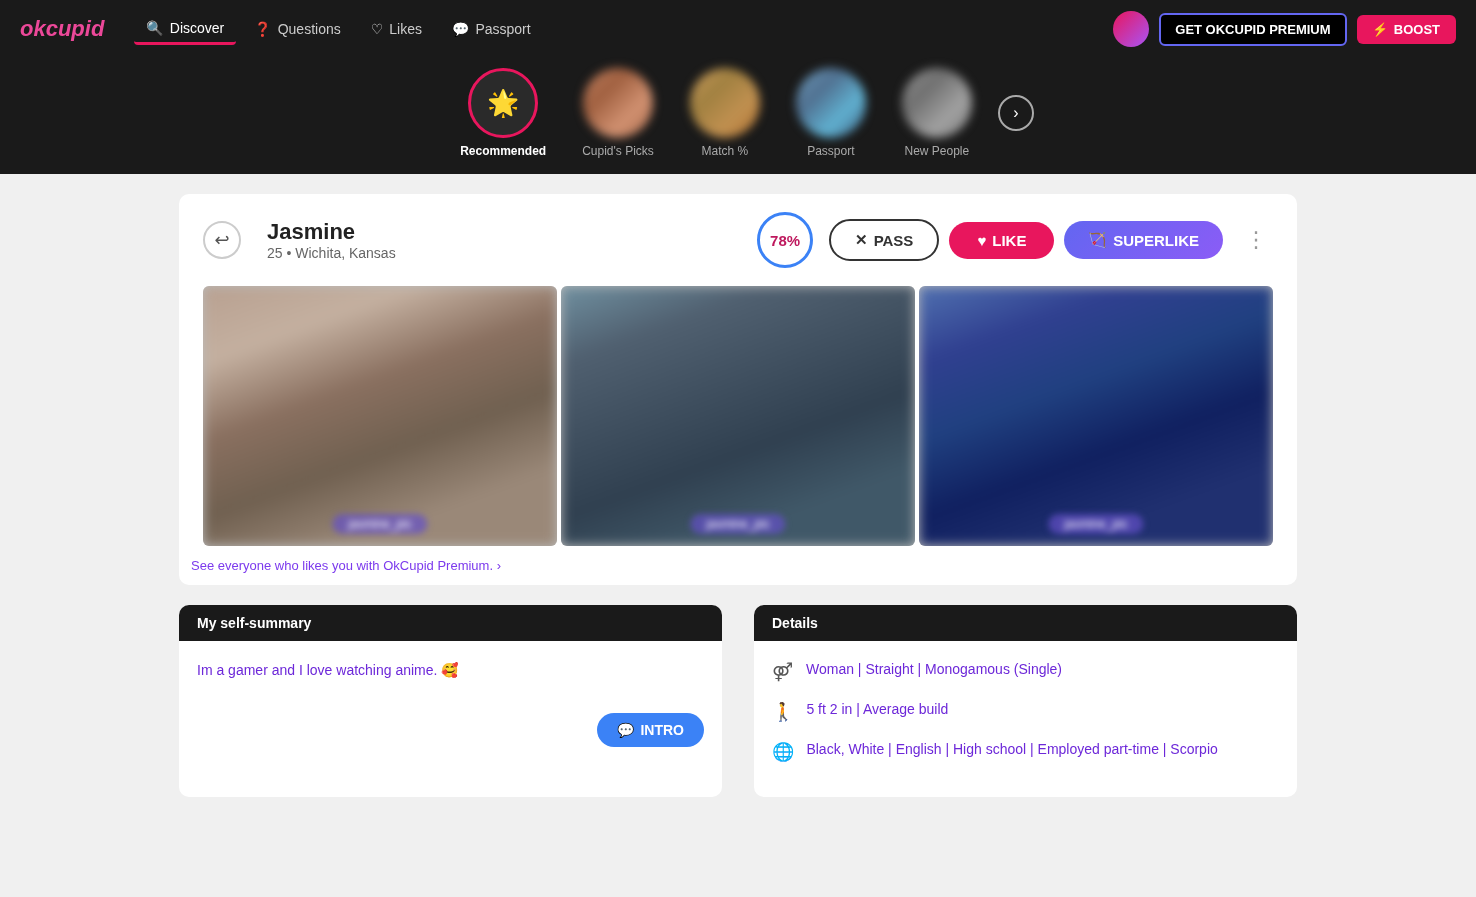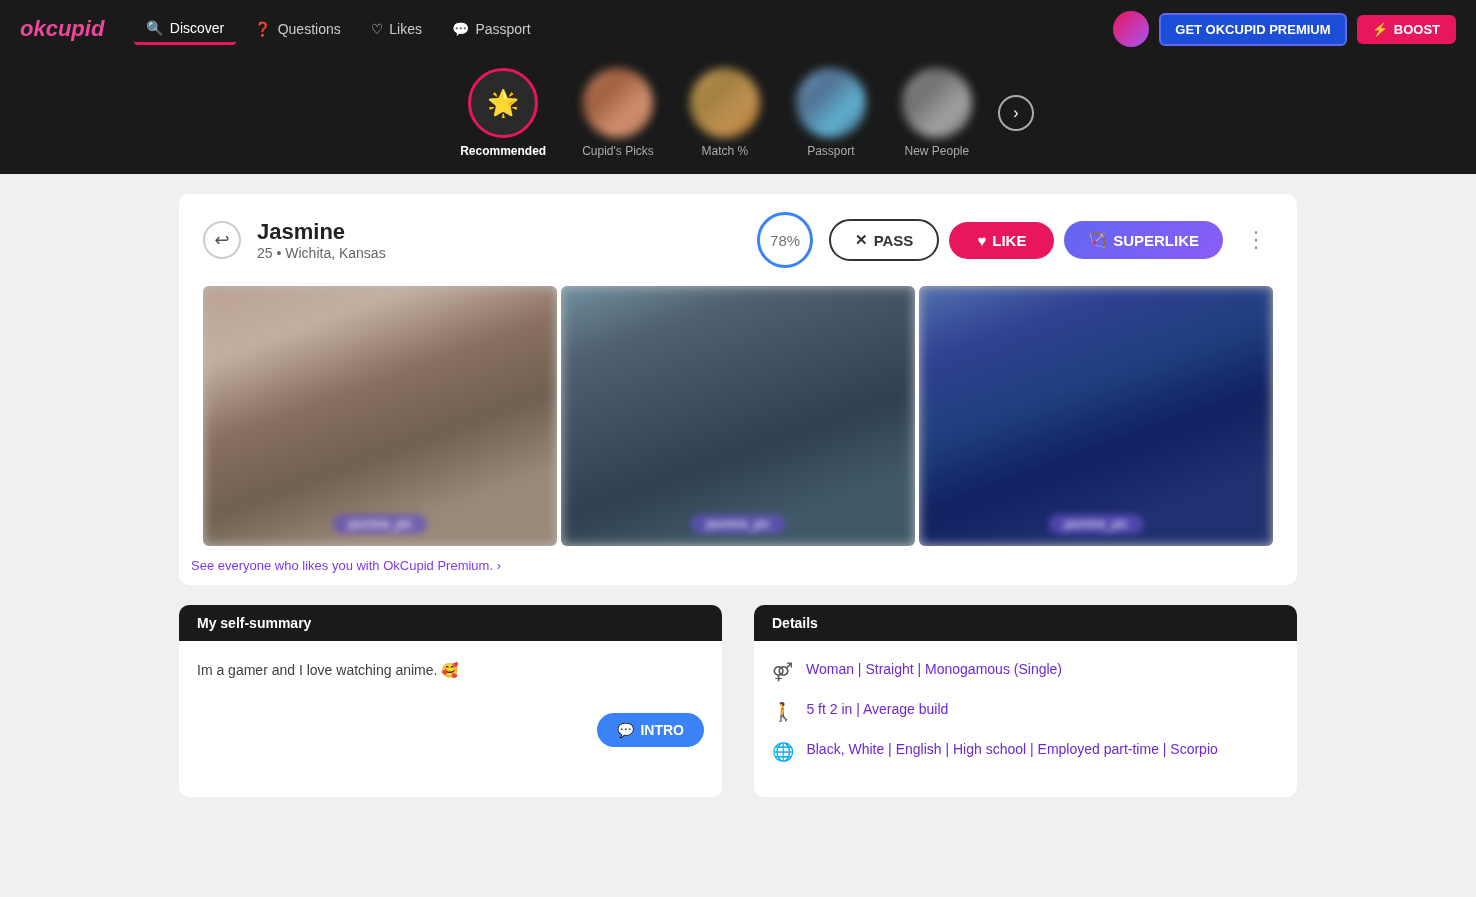--- a/index.html
+++ b/index.html
@@ -6,45 +6,45 @@
     body { font-family: -apple-system, BlinkMacSystemFont, 'Segoe UI', sans-serif; background: #f0f0f0; }
 
     
     .nav { background: #1a1a1a; display: flex; align-items: center; padding: 0 20px; height: 58px; }
     .logo { color: #ec4899; font-size: 22px; font-weight: 700; margin-right: 30px; font-style: italic; }
     .nav-links { display: flex; gap: 6px; flex: 1; }
     .nav-link { color: #ccc; text-decoration: none; display: flex; align-items: center; gap: 6px; padding: 6px 12px; font-size: 14px; cursor: pointer; border-radius: 4px; }
     .nav-link.active { color: #fff; border-bottom: 3px solid #e8165d; }
     .nav-right { display: flex; align-items: center; gap: 10px; }
     .avatar-small { width: 36px; height: 36px; border-radius: 50%; background: linear-gradient(135deg, #e8165d, #a855f7); }
-    .btn-premium { background: #1d4ed8; color: #fff; border: 2px solid #6366f1; padding: 7px 14px; border-radius: 6px; font-size: 13px; font-weight: 600; cursor: pointer; }
+    .btn-premium { background: #000000; color: #fff; border: 2px solid #6366f1; padding: 7px 14px; border-radius: 6px; font-size: 13px; font-weight: 600; cursor: pointer; }
     .btn-boost { background: #e8165d; color: #fff; border: none; padding: 7px 16px; border-radius: 6px; font-size: 13px; font-weight: 700; cursor: pointer; display: flex; align-items: center; gap: 5px; }
 
     
     .category-bar { background: #1a1a1a; padding: 10px 0 16px; display: flex; align-items: center; justify-content: center; gap: 0; }
     .cat-item { display: flex; flex-direction: column; align-items: center; cursor: pointer; padding: 0 18px; }
     .cat-thumb { width: 70px; height: 70px; border-radius: 50%; overflow: hidden; background: #555; }
     .cat-thumb.recommended { border: 3px solid #e8165d; background: #2a2a2a; display: flex; align-items: center; justify-content: center; position: relative; }
     .recommended-icon { font-size: 26px; color: #fff; }
     .cat-label { color: #aaa; font-size: 12px; margin-top: 6px; }
     .cat-label.active { color: #fff; font-weight: 700; }
     .cat-placeholder { width: 70px; height: 70px; border-radius: 50%; background: #444; display: flex; align-items: center; justify-content: center; font-size: 28px; color: #888; filter: blur(4px); }
     .next-btn { width: 36px; height: 36px; border-radius: 50%; border: 2px solid #aaa; background: transparent; color: #fff; display: flex; align-items: center; justify-content: center; cursor: pointer; font-size: 16px; margin-left: 8px; }
 
     
     .main { max-width: 1150px; margin: 0 auto; padding: 20px 16px; }
 
     
     .profile-card { background: #fff; border-radius: 10px; overflow: hidden; margin-bottom: 20px; }
     .profile-header { display: flex; align-items: center; padding: 18px 24px; gap: 16px; }
     .undo-btn { width: 38px; height: 38px; border-radius: 50%; border: 2px solid #ccc; background: #fff; display: flex; align-items: center; justify-content: center; cursor: pointer; font-size: 18px; color: #555; }
-    .profile-name-block { flex: 1; }
+    .profile-name-block { flex: 1; margin-left: 10px; }
     .profile-name { font-size: 22px; font-weight: 700; color: #222; }
     .profile-sub { font-size: 14px; color: #666; }
-    .match-circle { width: 56px; height: 56px; border-radius: 50%; border: 3px solid #3b82f6; display: flex; align-items: center; justify-content: center; color: #737373; font-weight: 400; font-size: 15px; }
+    .match-circle { width: 56px; height: 56px; border-radius: 50%; border: 3px solid #3b82f6; display: flex; align-items: center; justify-content: center; color: #be185d; font-weight: 700; font-size: 15px; }
     .action-btns { display: flex; gap: 10px; align-items: center; }
     .btn-pass { border: 2px solid #333; background: #fff; color: #333; padding: 10px 24px; border-radius: 50px; font-size: 15px; font-weight: 600; cursor: pointer; display: flex; align-items: center; gap: 6px; }
     .btn-like { background: #e8165d; color: #fff; border: none; padding: 10px 28px; border-radius: 50px; font-size: 15px; font-weight: 700; cursor: pointer; display: flex; align-items: center; gap: 6px; }
     .btn-superlike { background: linear-gradient(135deg, #6366f1, #8b5cf6); color: #fff; border: none; padding: 10px 24px; border-radius: 50px; font-size: 15px; font-weight: 700; cursor: pointer; display: flex; align-items: center; gap: 6px; }
     .more-btn { color: #999; font-size: 22px; cursor: pointer; padding: 0 6px; }
 
     
     .photos-row { display: grid; grid-template-columns: 1fr 1fr 1fr; gap: 4px; padding: 0 24px; }
     .photo-box { background: #bbb; height: 260px; border-radius: 6px; overflow: hidden; display: flex; align-items: center; justify-content: center; position: relative; }
     .photo-placeholder { width: 100%; height: 100%; background: linear-gradient(135deg, #999 0%, #bbb 40%, #888 70%, #aaa 100%); filter: blur(6px); }
@@ -52,21 +52,21 @@
 
     
     .premium-link { padding: 12px 12px; font-size: 13px; color: #7c3aed; cursor: pointer; }
     .premium-link a { color: #7c3aed; text-decoration: none; }
 
     
     .profile-sections { display: grid; grid-template-columns: 1fr 1fr; gap: 32px; }
     .section-card { background: #fff; border-radius: 10px; overflow: hidden; }
     .section-header { background: #1a1a1a; color: #fff; padding: 10px 18px; font-size: 14px; font-weight: 600; }
     .section-body { padding: 18px; }
-    .section-text { color: #404040; font-size: 14px; line-height: 1.6; }
+    .section-text { color: #6d28d9; font-size: 14px; line-height: 1.6; }
     .section-text p { margin-bottom: 14px; }
 
     
     .intro-btn-wrap { display: flex; justify-content: flex-end; padding: 0 18px 14px; }
     .btn-intro { background: #3b82f6; color: #fff; border: none; padding: 9px 20px; border-radius: 50px; font-size: 14px; font-weight: 600; cursor: pointer; display: flex; align-items: center; gap: 6px; }
 
     
     .detail-row { display: flex; align-items: flex-start; gap: 12px; margin-bottom: 16px; }
     .detail-icon { font-size: 18px; color: #555; margin-top: 2px; min-width: 22px; }
     .detail-text { font-size: 14px; color: #6d28d9; line-height: 1.5; }

